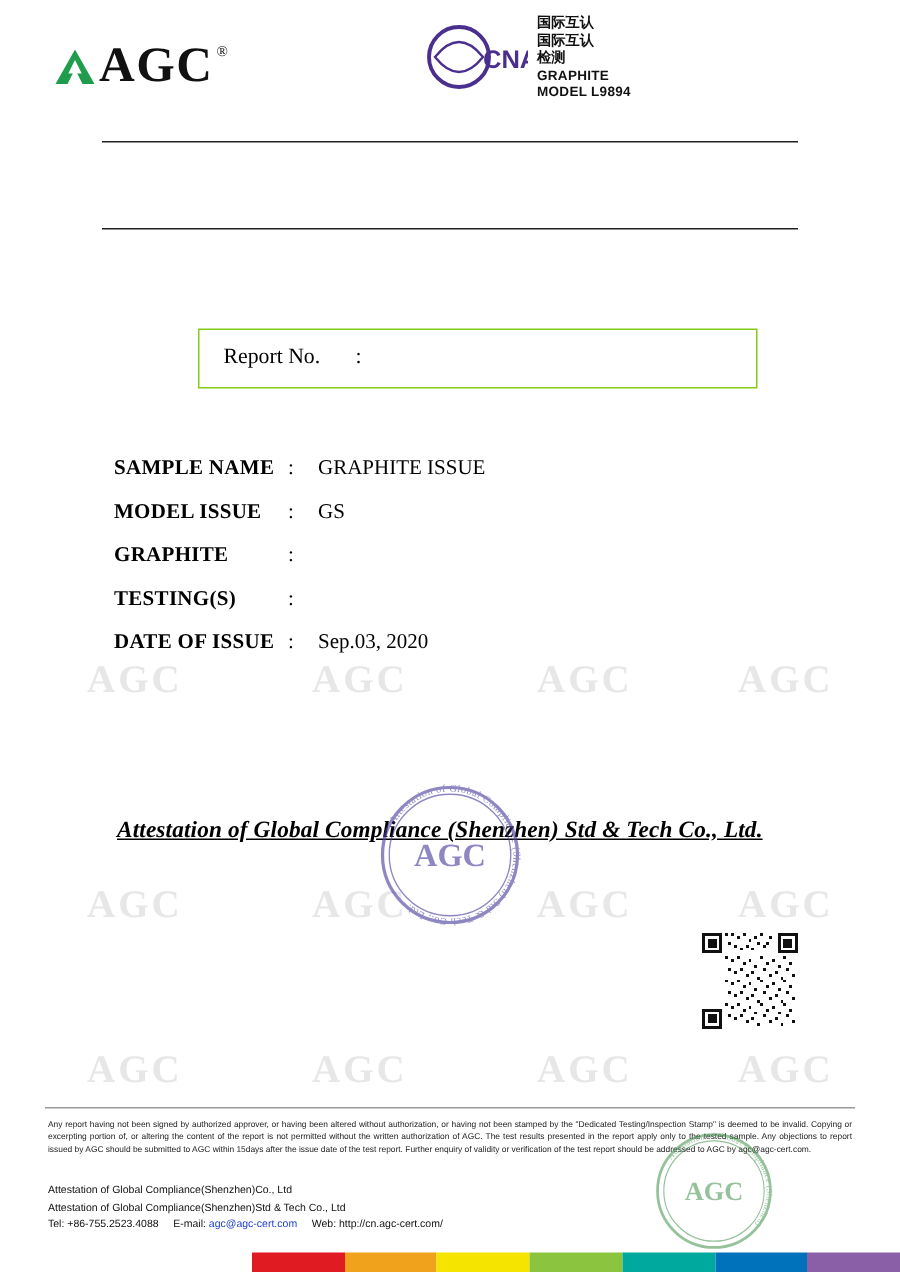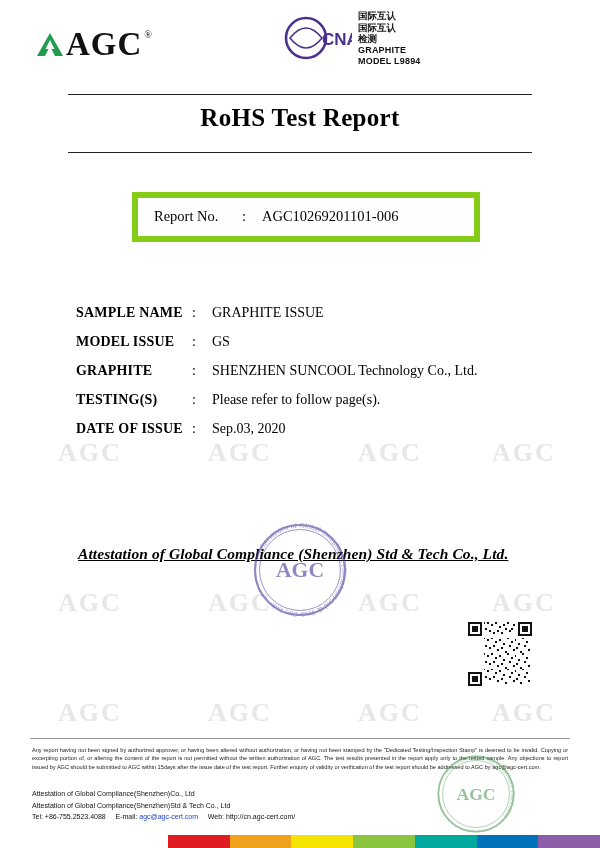--- a/index.html
+++ b/index.html
@@ -100,24 +100,25 @@
     text-align: center;
     font-size: 25px;
     font-weight: bold;
     letter-spacing: .3px;
   }
 
   
   .reportno-box {
     position: absolute;
     left: 132px;
-    top: 192px;
+    top: 219px;
     width: 336px;
     height: 38px;
-    border: 6px solid #84cc16;
+    border: 1px solid #84cc16;
+    padding-left: 35px;
   }
   .reportno-label {
     position: absolute;
     left: 16px;
     top: 10px;
     font-size: 14.5px;
     font-weight: normal;
   }
   .reportno-colon {
     position: absolute;
@@ -286,49 +287,45 @@
     <div class="cnas-text">
       <div>国际互认</div>
       <div>国际互认</div>
       <div>检测</div>
       <div class="en">GRAPHITE</div>
       <div class="en">MODEL L9894</div>
     </div>
   </div>
 
   <div class="rule top"></div>
-  <div class="doc-title">RoHS Test Report</div>
   <div class="rule bottom"></div>
 
   <div class="reportno-box">
     <span class="reportno-label">Report No.</span>
     <span class="reportno-colon">:</span>
-    <span class="reportno-value">AGC10269201101-006</span>
   </div>
 
   <div class="fields">
     <div class="field-row">
       <span class="field-label">SAMPLE NAME</span>
       <span class="field-colon">:</span>
       <span class="field-value">GRAPHITE  ISSUE</span>
     </div>
     <div class="field-row">
       <span class="field-label">MODEL ISSUE</span>
       <span class="field-colon">:</span>
       <span class="field-value">GS</span>
     </div>
     <div class="field-row">
       <span class="field-label">GRAPHITE</span>
       <span class="field-colon">:</span>
-      <span class="field-value">SHENZHEN  SUNCOOL  Technology Co., Ltd.</span>
     </div>
     <div class="field-row">
       <span class="field-label">TESTING(S)</span>
       <span class="field-colon">:</span>
-      <span class="field-value">Please refer to follow page(s).</span>
     </div>
     <div class="field-row">
       <span class="field-label">DATE OF ISSUE</span>
       <span class="field-colon">:</span>
       <span class="field-value">Sep.03, 2020</span>
     </div>
   </div>
 
   <div class="wm" style="left:58px;  top:438px;">AGC</div>
   <div class="wm" style="left:208px; top:438px;">AGC</div>

